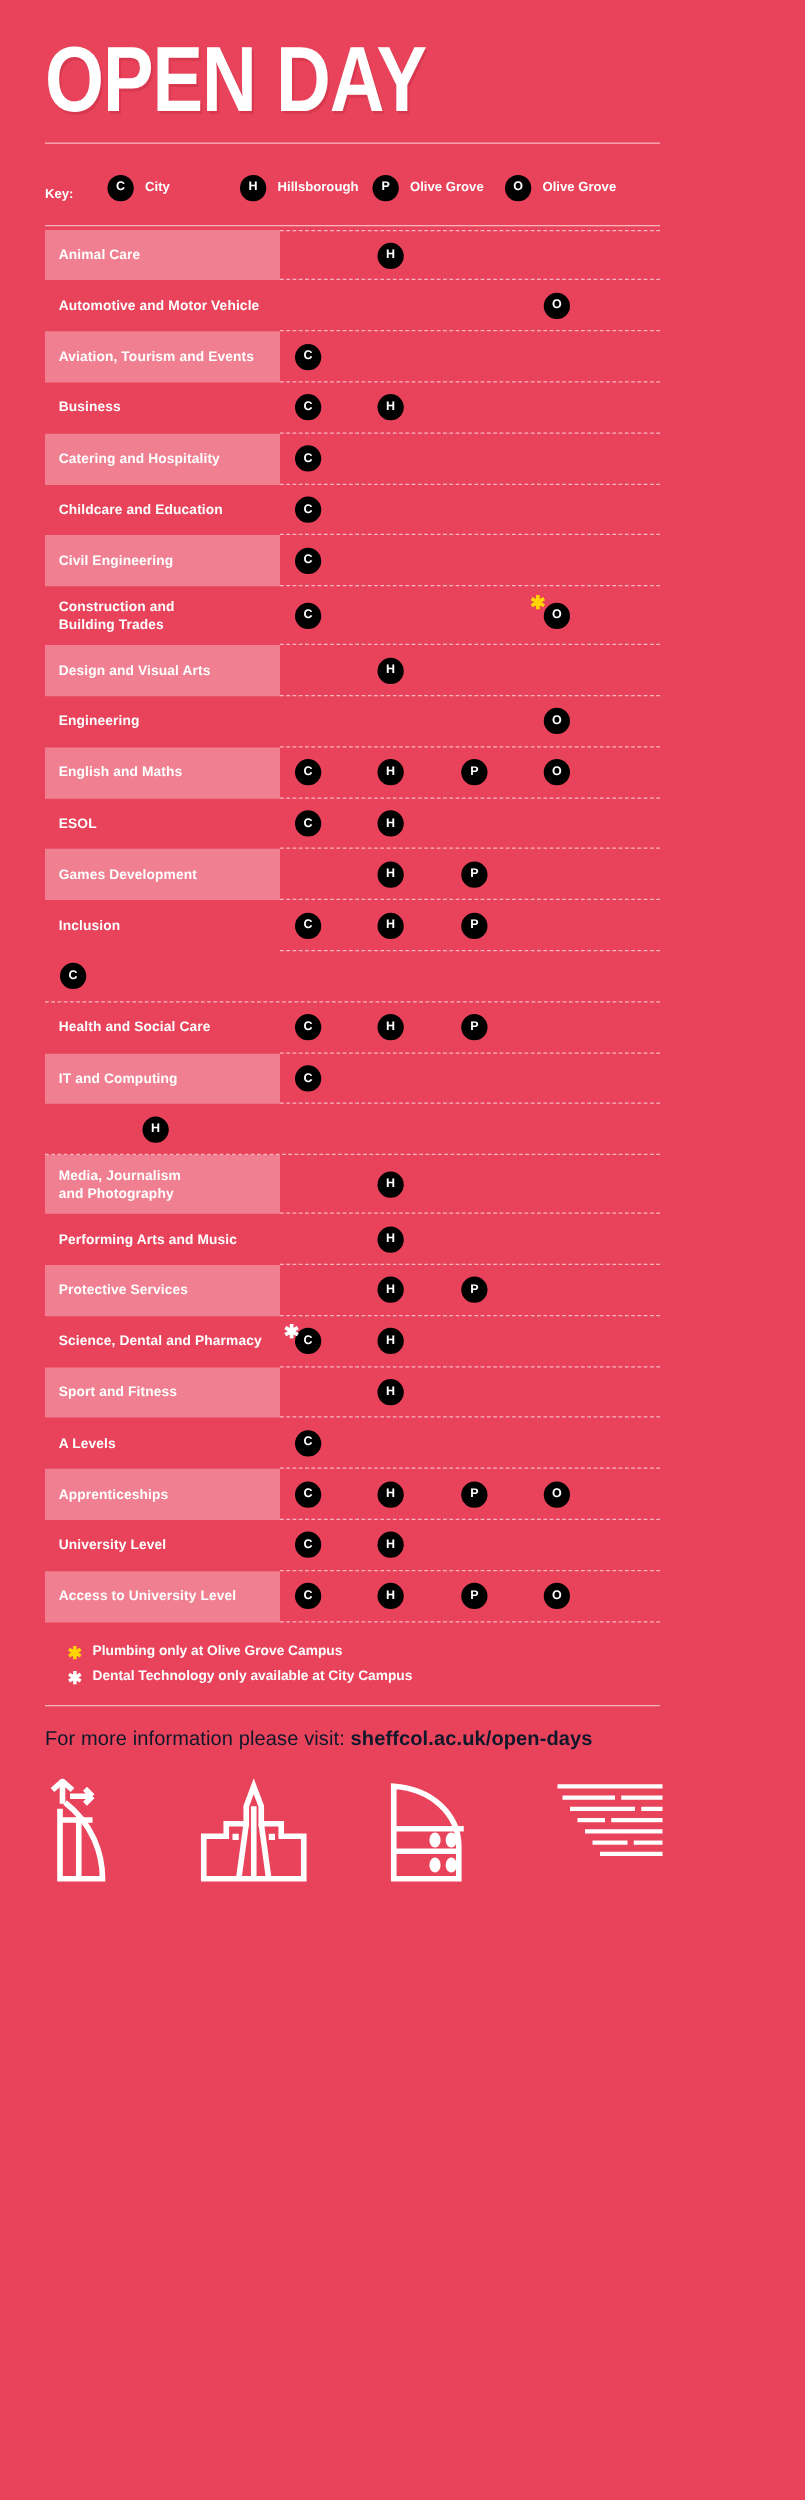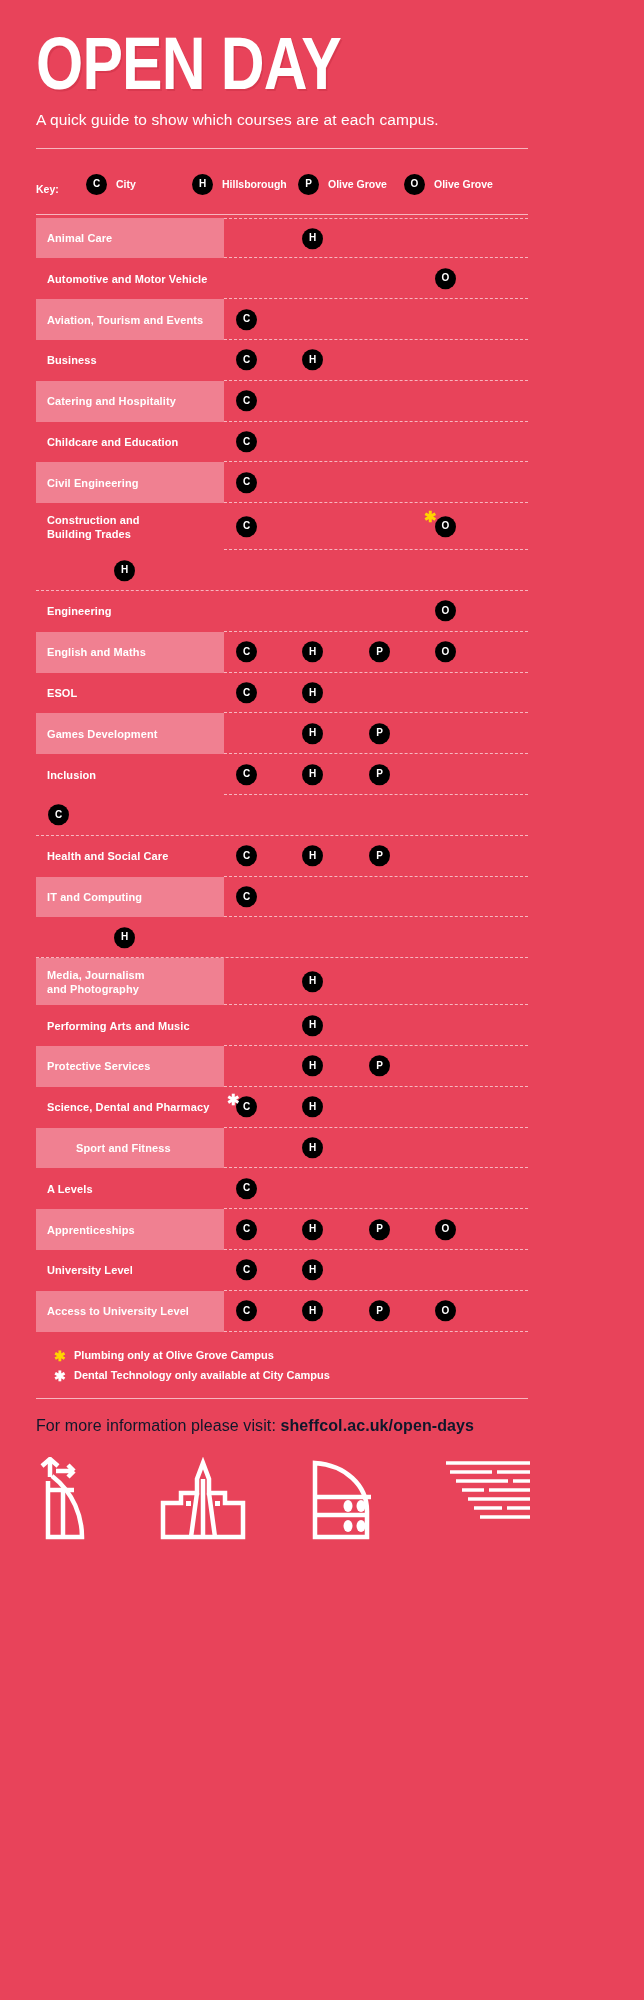--- a/index.html
+++ b/index.html
@@ -175,21 +175,20 @@
   }
   .icons svg { display: block; }
 </style>
 </head>
 <body>
 
 <div class="page">
 
   <div class="header">
     <div class="title">OPEN DAY</div>
-    <div class="subtitle">A quick guide to show which courses are at each campus.</div>
   </div>
 
   <div class="rule"></div>
 
   <div class="key-row">
     <div class="key-label">Key:</div>
     <div class="key-item">
       <span class="badge">C</span>
       <span class="key-text">City</span>
     </div>
@@ -271,20 +270,23 @@
         <div class="tlabel">
           <span style="white-space: pre-line;">Construction and
 Building Trades</span>
         </div>
         <div class="tcells">
           <div class="cell c-city"><span class="badge">C</span></div>
           <div class="cell c-olive"><span class="star yellow">✱</span><span class="badge">O</span></div>
         </div>
       </div>
       <div class="trow alt">
+        <div class="tlabel">
+          <span style="white-space: pre-line;">Design and Visual Arts</span>
+        </div>
         <div class="tcells">
           <div class="cell c-hills"><span class="badge">H</span></div>
         </div>
       </div>
       <div class="trow">
         <div class="tlabel">
           <span style="white-space: pre-line;">Engineering</span>
         </div>
         <div class="tcells">
           <div class="cell c-olive"><span class="badge">O</span></div>
@@ -387,21 +389,21 @@
         <div class="tlabel">
           <span style="white-space: pre-line;">Science, Dental and Pharmacy</span>
         </div>
         <div class="tcells">
           <div class="cell c-city"><span class="star white">✱</span><span class="badge">C</span></div>
           <div class="cell c-hills"><span class="badge">H</span></div>
         </div>
       </div>
       <div class="trow alt">
         <div class="tlabel">
-          <span style="white-space: pre-line; margin-left: 29px;">Sport and Fitness</span>
+          <span style="white-space: pre-line;">Sport and Fitness</span>
         </div>
         <div class="tcells">
           <div class="cell c-hills"><span class="badge">H</span></div>
         </div>
       </div>
       <div class="trow">
         <div class="tlabel">
           <span style="white-space: pre-line;">A Levels</span>
         </div>
         <div class="tcells">

